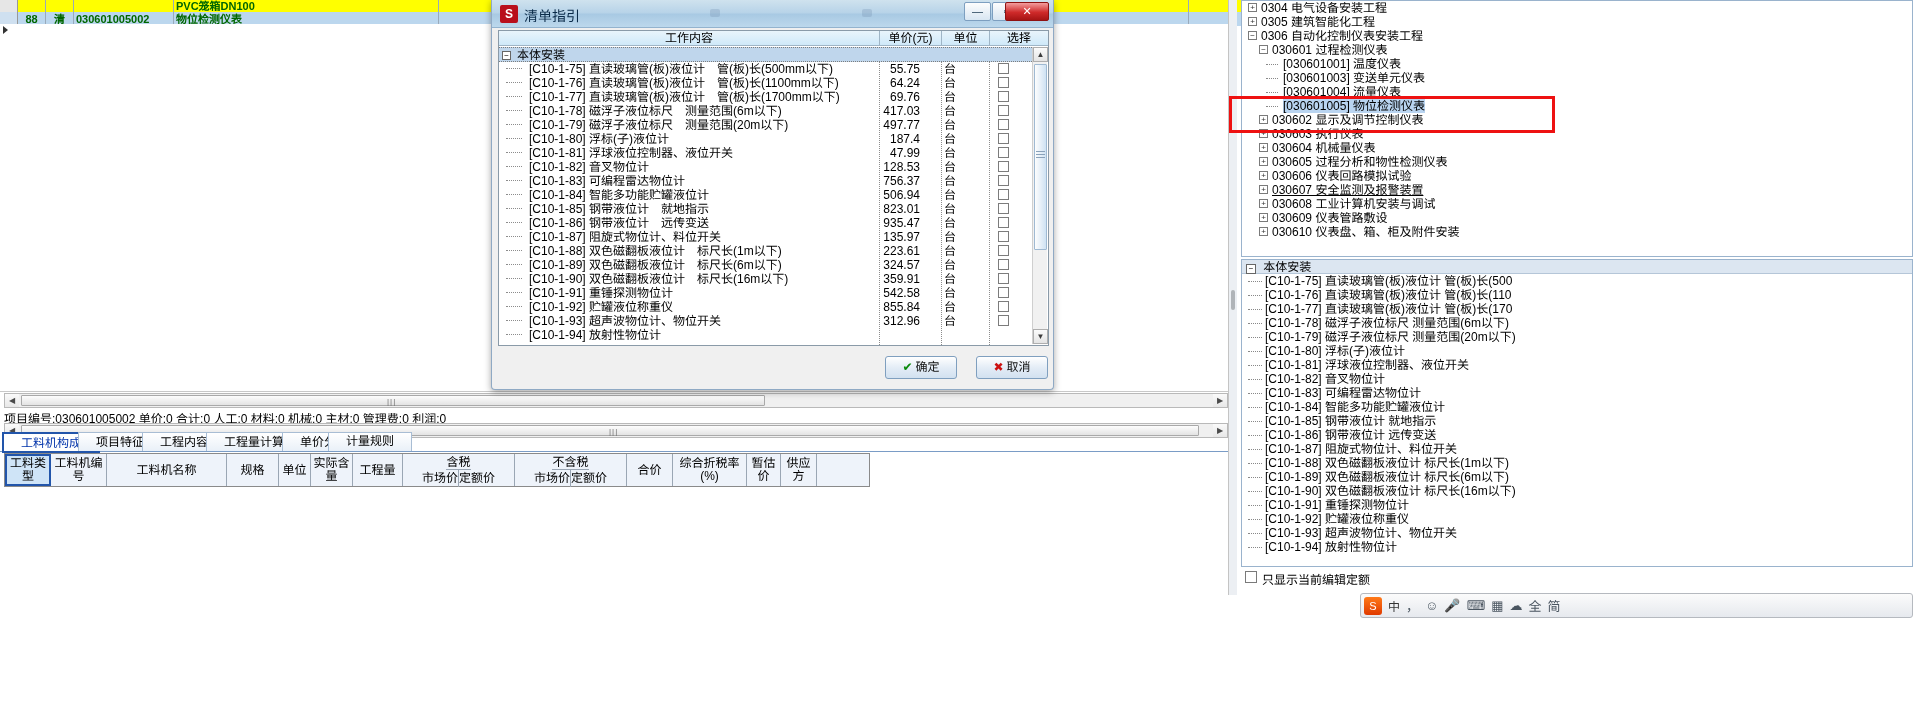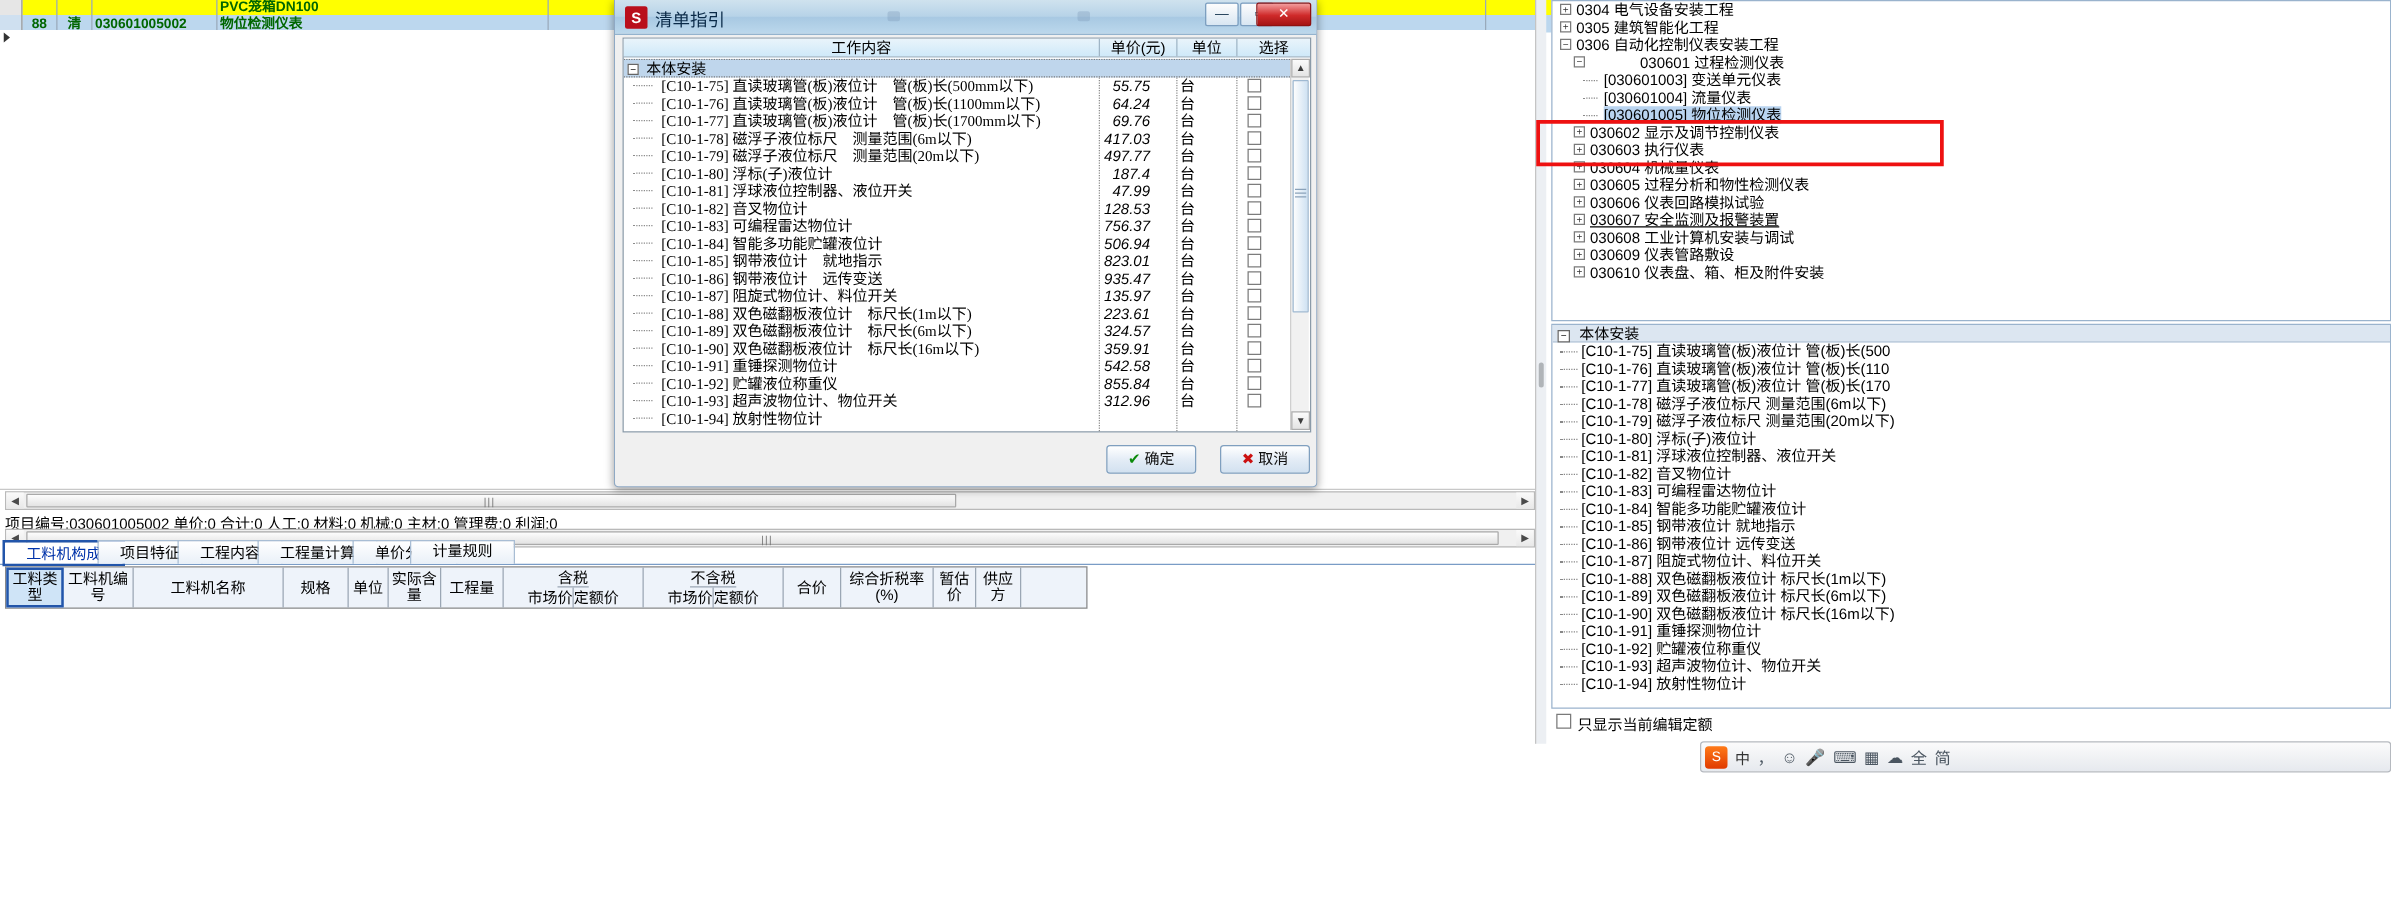--- a/index.html
+++ b/index.html
@@ -172,24 +172,24 @@
   .tbl-rows { position: absolute; left: 0; top: 16px; right: 16px; bottom: 0;
               overflow: hidden; }
   .grp { display: flex; height: 15px; background: #bfd6ec; font-size: 12px;
          border-bottom: 1px dotted #7d7d7d; border-top: 1px dotted #7d7d7d; }
   .grp .gname { position: relative; flex: 1; line-height: 15px; padding-left: 18px; }
   .grp .gbox { position: absolute; left: 3px; top: 3px; width: 9px; height: 9px;
                border: 1px solid #666; background: #fff; font-size: 8px;
                line-height: 7px; text-align: center; }
   .row { display: flex; height: 14px; font-size: 12px; line-height: 14px; }
   .cell-work { position: relative; flex: 1; padding-left: 30px; white-space: nowrap;
-               overflow: hidden; font-family: Liberation Serif, serif; }
+               overflow: hidden; }
   .cell-work .tdash { position: absolute; left: 7px; top: 6px; width: 16px;
                       border-top: 1px dotted #8c8c8c; }
-  .cell-price { width: 62px; text-align: right; padding-right: 6px; font-style: italic; }
+  .cell-price { width: 62px; text-align: right; padding-right: 6px; }
   .cell-unit  { width: 48px; text-align: center; }
   .cell-sel   { width: 58px; text-align: center; position: relative; }
   .cell-sel .chk { display: inline-block; width: 11px; height: 11px; margin-top: 1px;
                    border: 1px solid #7c7c7c; background: #fff; }
   .vline { position: absolute; top: 16px; bottom: 0; border-left: 1px dotted #8c8c8c; }
 
   .dlg-vs { position: absolute; right: 1px; top: 16px; width: 15px; bottom: 1px;
             background: #f1f1f1; border-left: 1px solid #cfcfcf; }
   .dlg-vs .ab, .dlg-vs .db { position: absolute; left: 0; width: 15px; height: 15px;
       background: linear-gradient(#fbfbfb,#e4e4e4); border: 1px solid #aeaeae;
@@ -368,21 +368,25 @@
       <div class="tnode">
         <span class="bx" style="left: 6px;">+</span>
         <span class="lbl" style="left: 19px;">0305  建筑智能化工程</span>
       </div>
       <div class="tnode">
         <span class="bx" style="left: 6px;">−</span>
         <span class="lbl" style="left: 19px;">0306  自动化控制仪表安装工程</span>
       </div>
       <div class="tnode">
         <span class="bx" style="left: 17px;">−</span>
-        <span class="lbl" style="left: 30px; margin-left: 40px;">030601  过程检测仪表</span>
+        <span class="lbl" style="left: 30px;">030601  过程检测仪表</span>
+      </div>
+      <div class="tnode">
+        <span style="position: absolute; left: 24px; top: 7px; width: 12px; border-top: 1px dotted rgb(136, 136, 136);"></span>
+        <span class="lbl" style="left: 41px;">[030601001]  温度仪表</span>
       </div>
       <div class="tnode">
         <span style="position: absolute; left: 24px; top: 7px; width: 12px; border-top: 1px dotted rgb(136, 136, 136);"></span>
         <span class="lbl" style="left: 41px;">[030601003]  变送单元仪表</span>
       </div>
       <div class="tnode">
         <span style="position: absolute; left: 24px; top: 7px; width: 12px; border-top: 1px dotted rgb(136, 136, 136);"></span>
         <span class="lbl" style="left: 41px;">[030601004]  流量仪表</span>
       </div>
       <div class="tnode sel">

